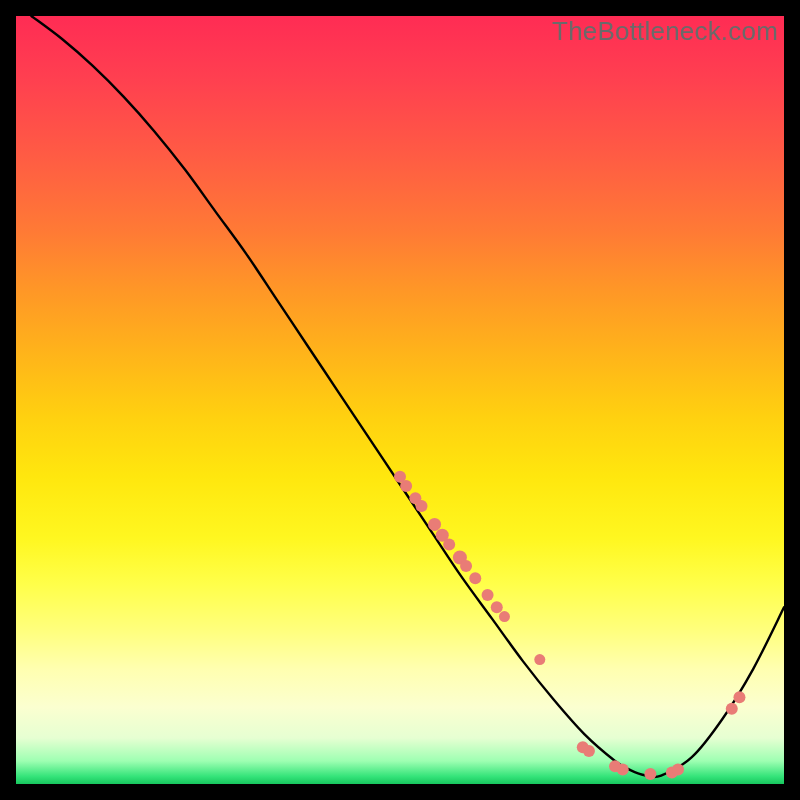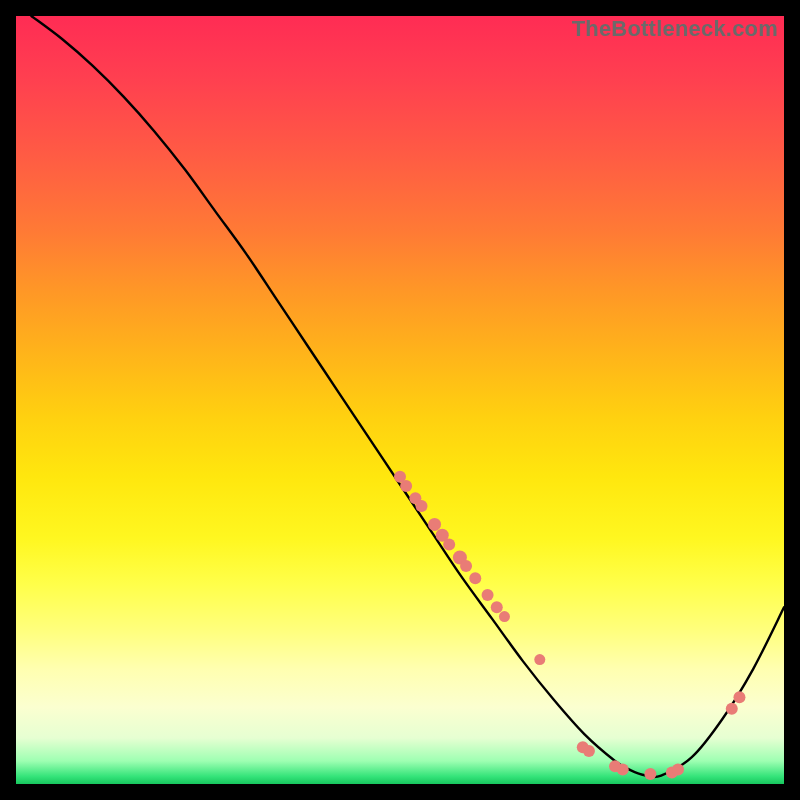--- a/index.html
+++ b/index.html
@@ -47,22 +47,22 @@
     left: 0;
     top: 0;
     width: 768px;
     height: 768px;
   }
   .watermark {
     position: absolute;
     top: 0px;
     right: 6px;
     font-family: Arial, Helvetica, sans-serif;
-    font-size: 22px;
-    font-weight: bold;
+    font-size: 26px;
+    font-weight: normal;
     color: #6a6a6a;
     letter-spacing: 0.2px;
     user-select: none;
     margin-left: 20px;
   }
   .pt {
     fill: #e97c76;
   }
 </style>
 </head>

